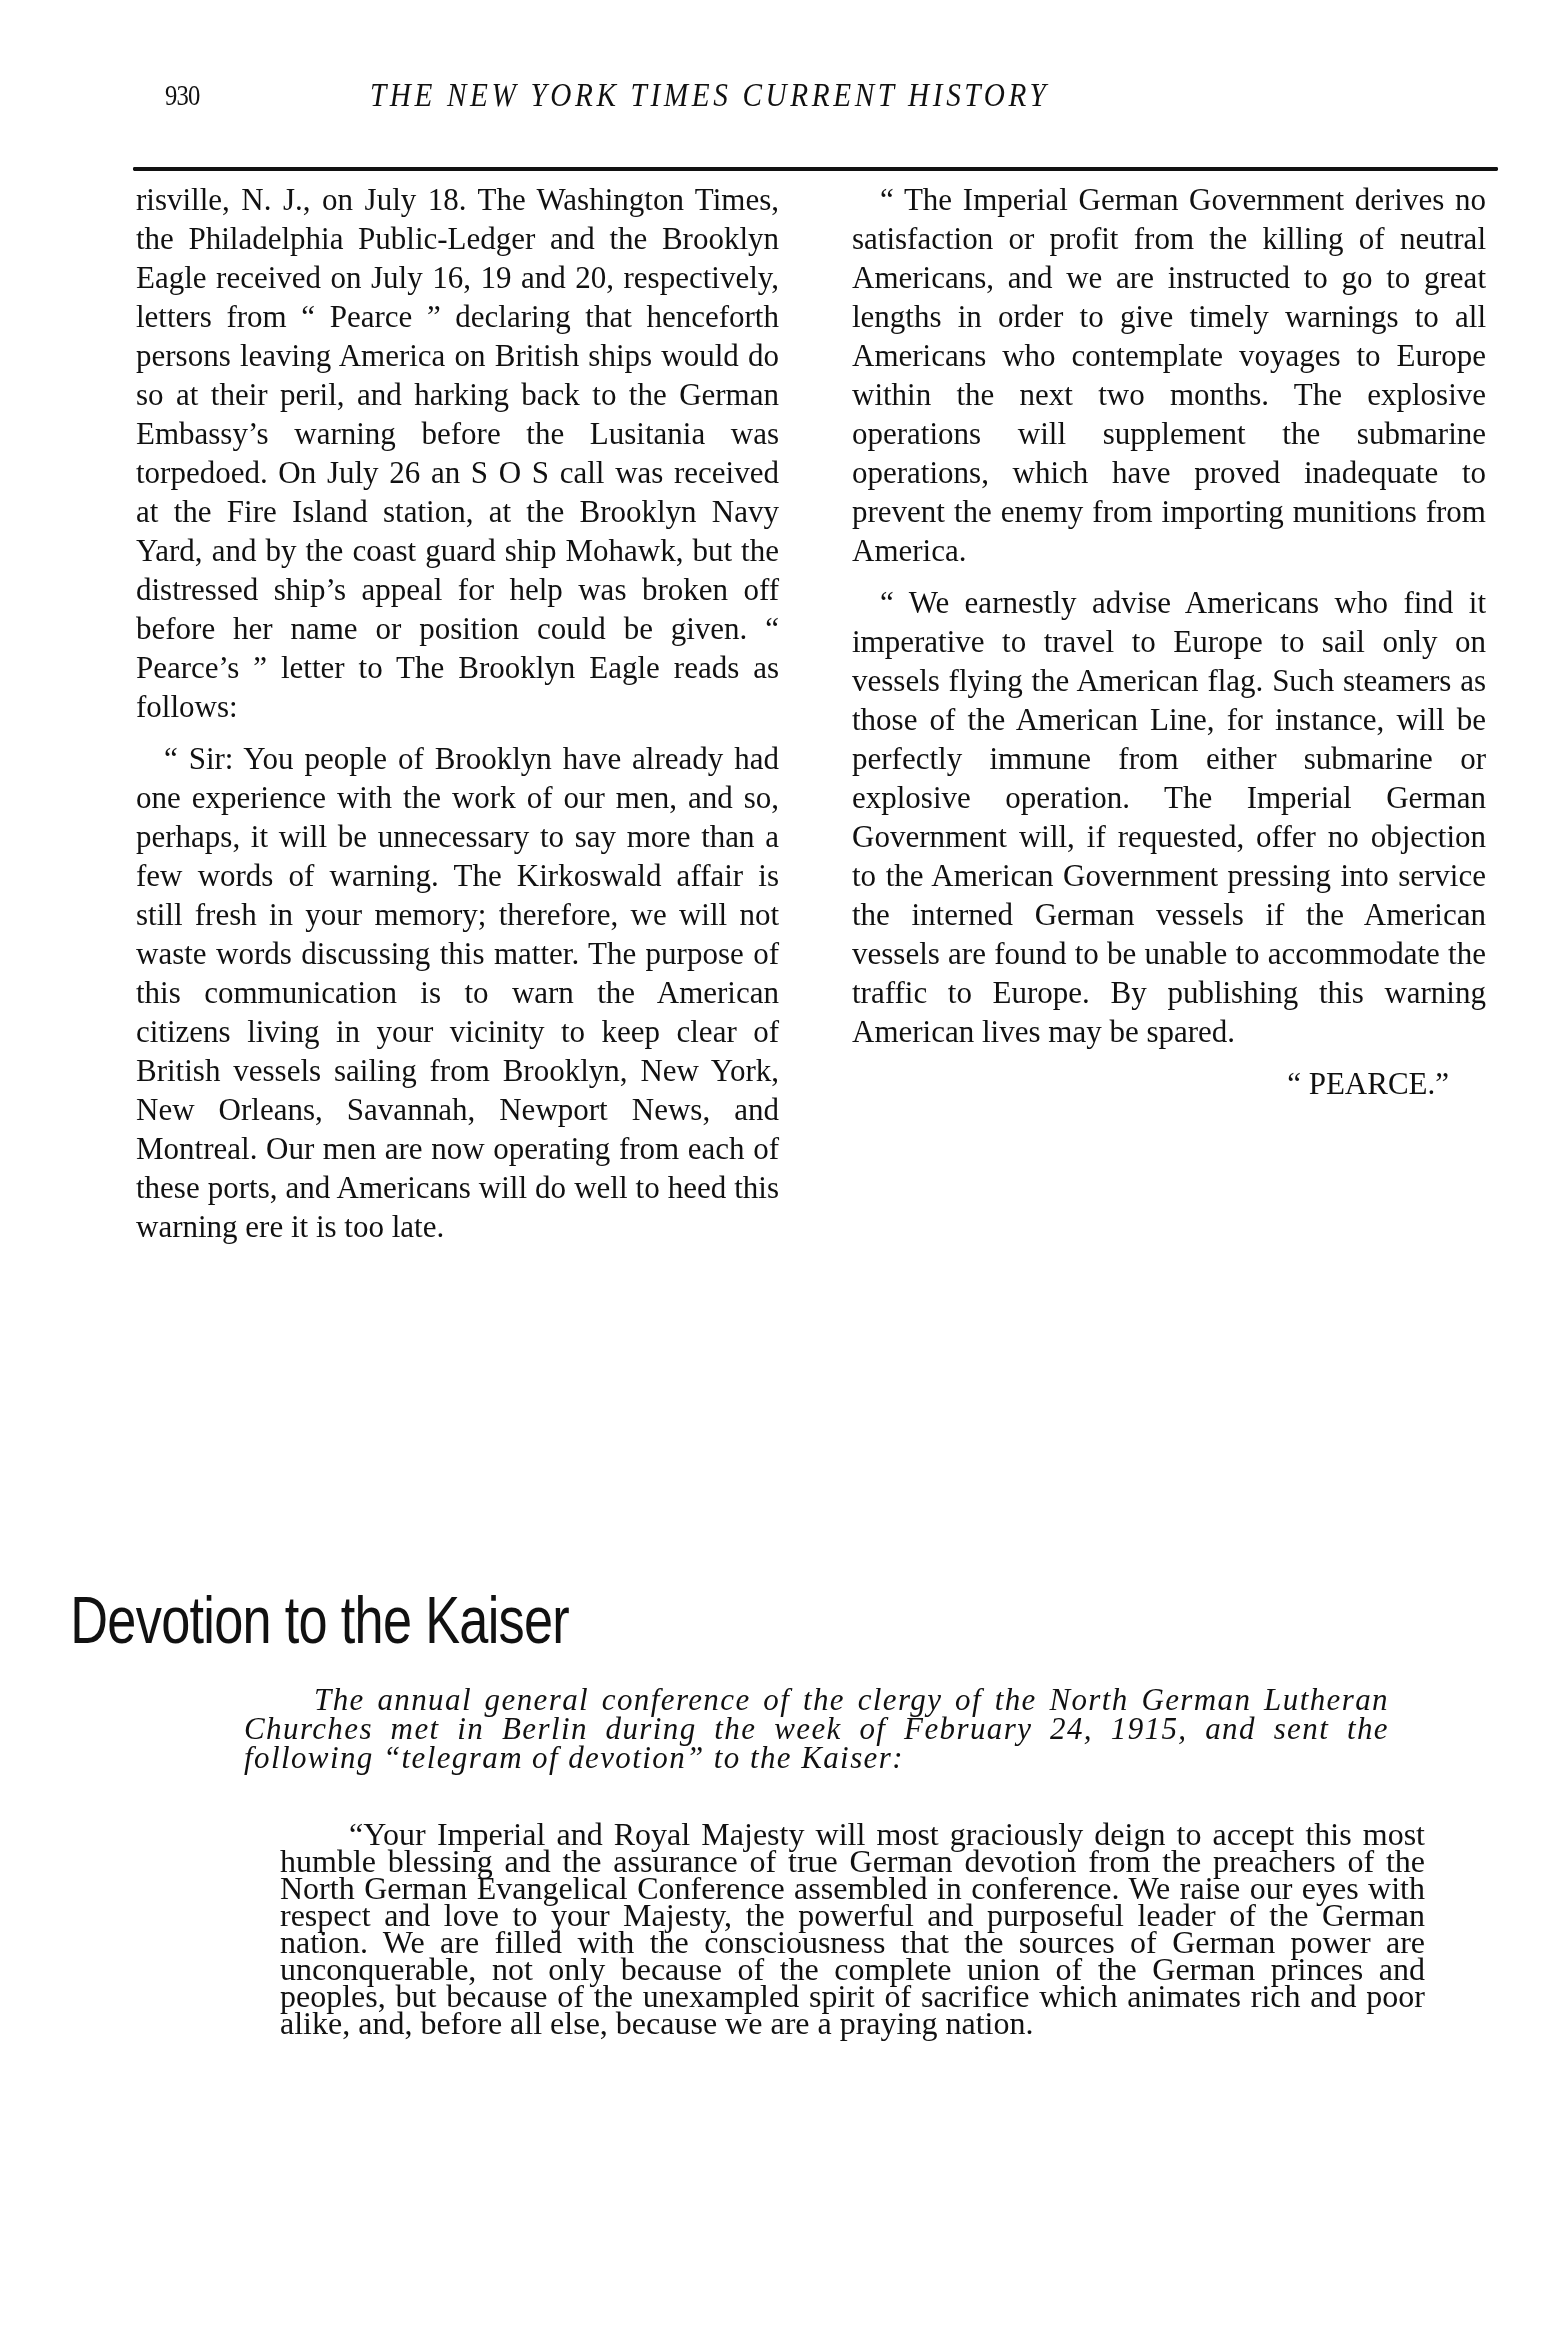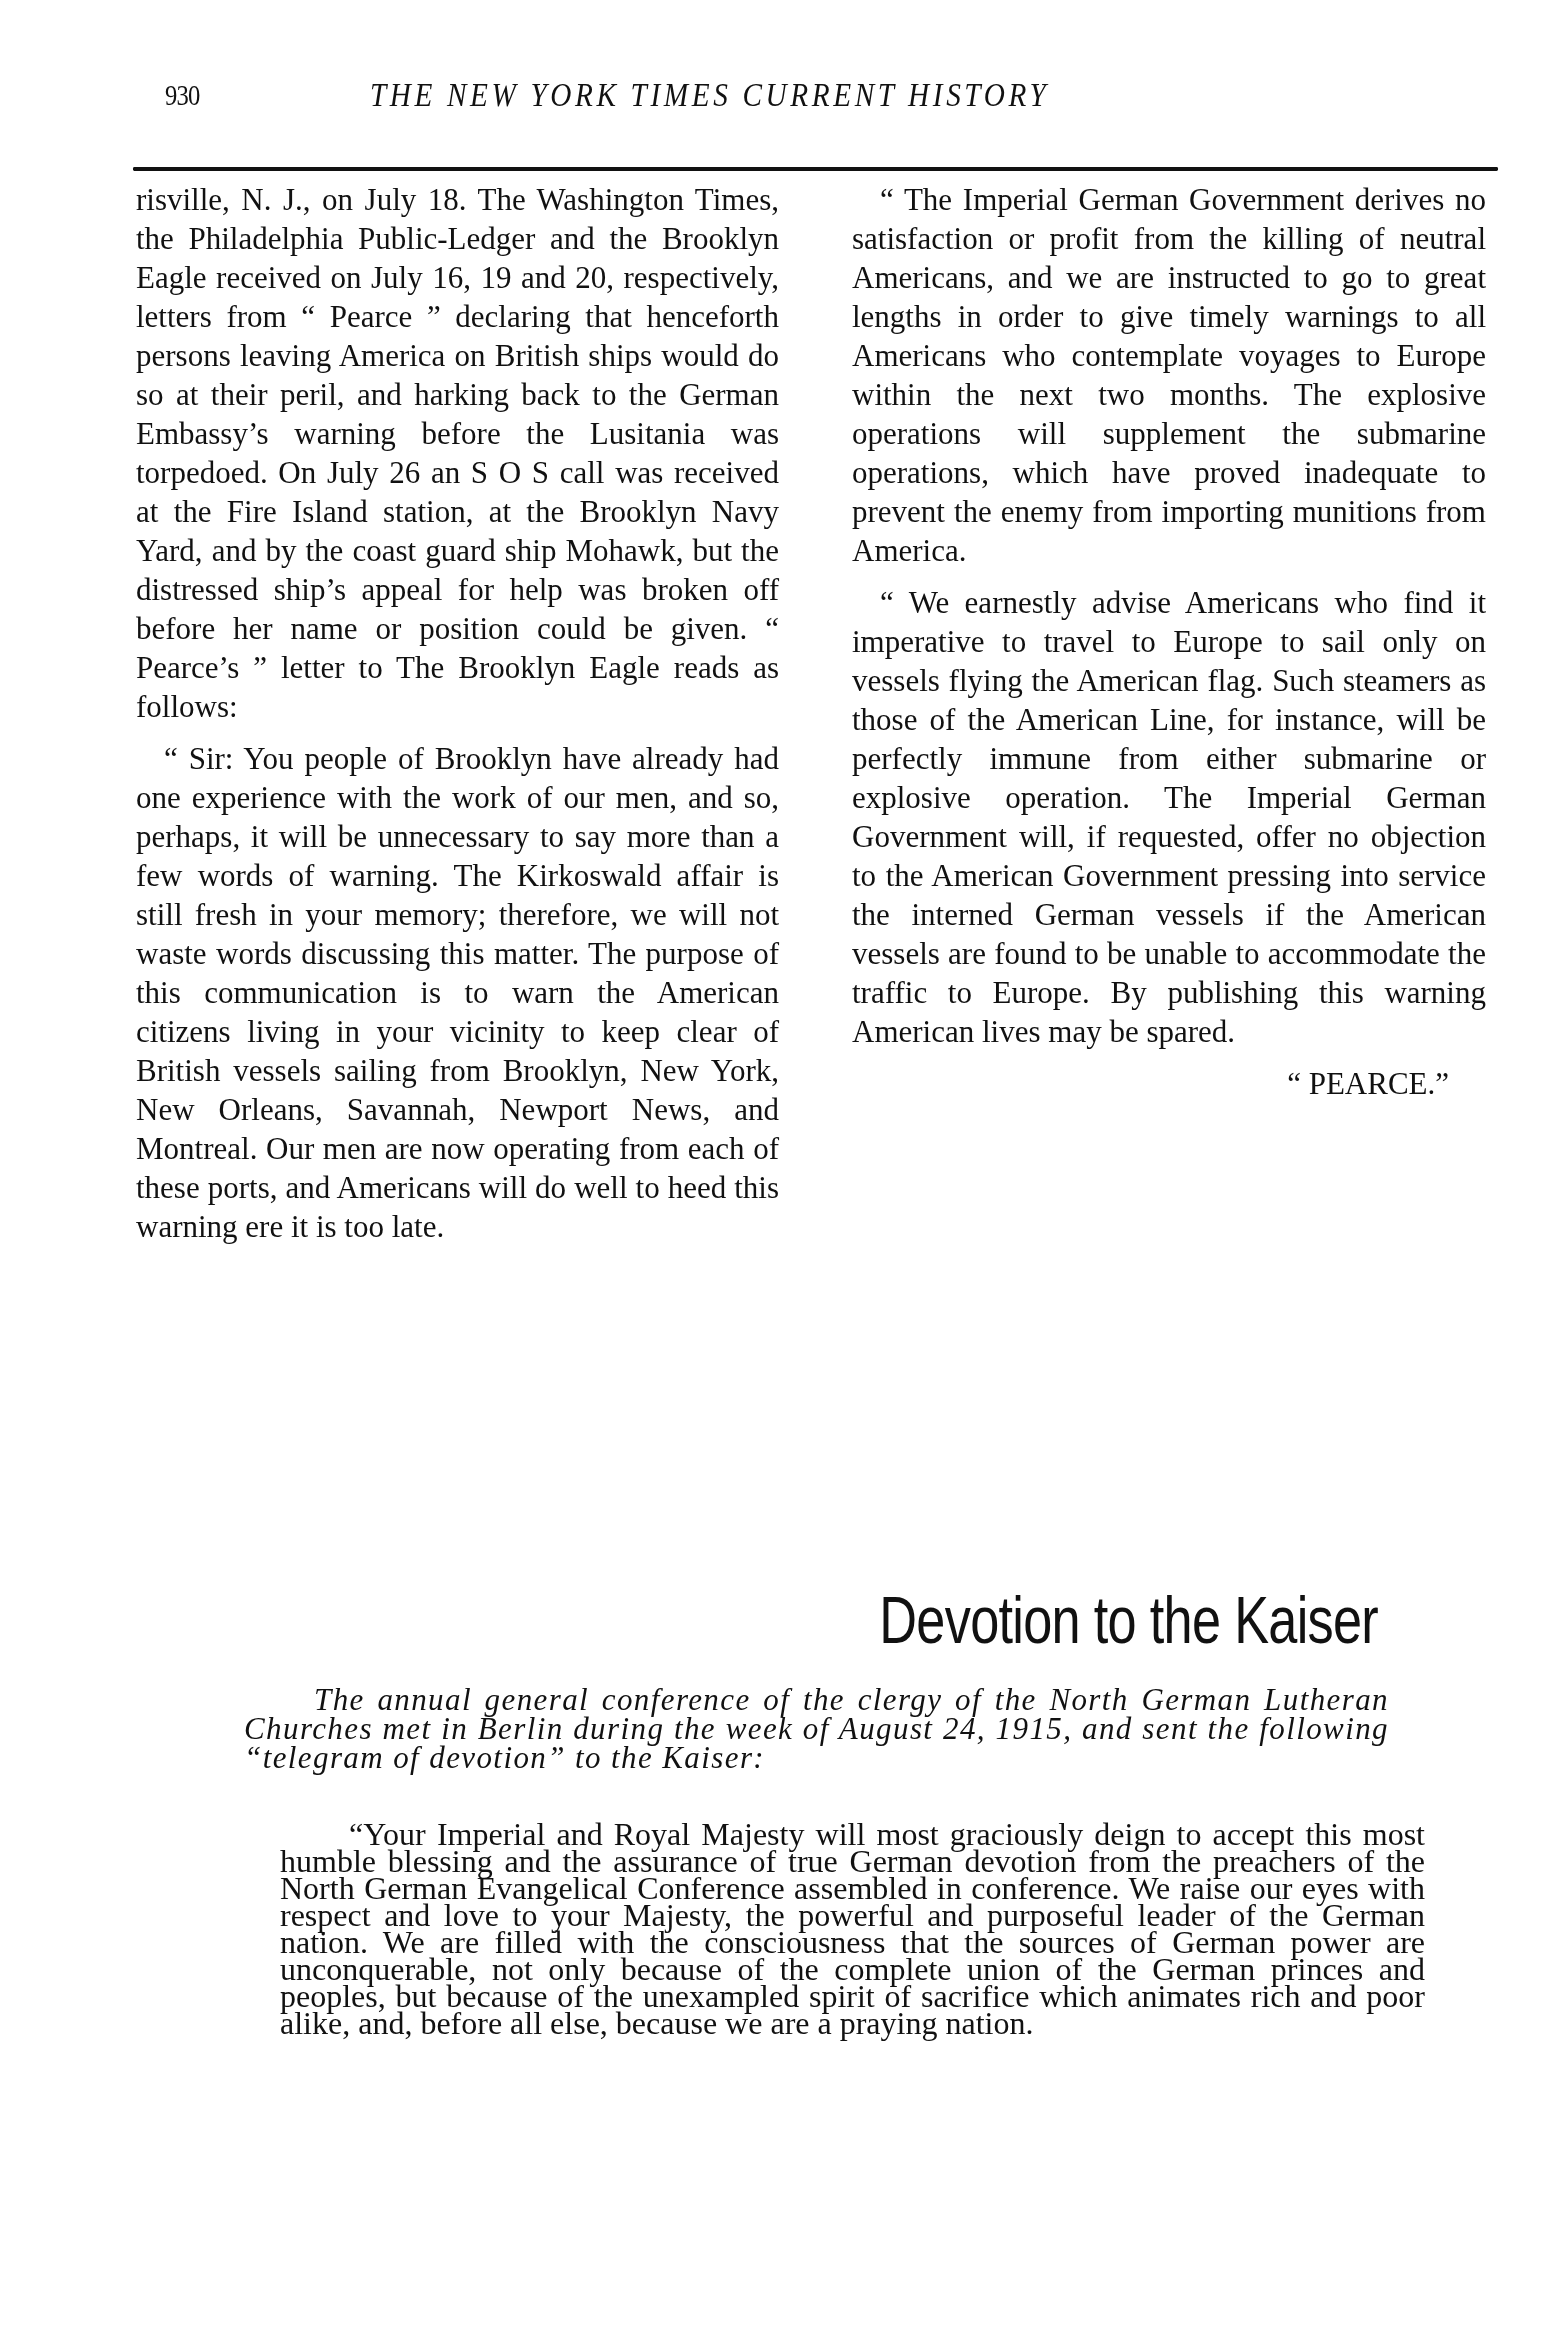--- a/index.html
+++ b/index.html
@@ -75,21 +75,21 @@
   .signature {
     text-align: right;
     padding-right: 37px;
     margin-top: 0;
   }
   .section-title {
     position: absolute;
     left: 0;
     top: 1578px;
     width: 1448px;
-    text-align: right;
+    text-align: left;
     font-family: "Liberation Sans", "DejaVu Sans", sans-serif;
     font-size: 67px;
     line-height: 84px;
     letter-spacing: -0.9px;
   }
   .section-title span {
     display: inline-block;
     transform: scaleX(0.78);
   }
   .intro {
@@ -140,19 +140,19 @@
   <p class="indent">“ The Imperial German Government derives no satisfaction or profit from the killing of neutral Americans, and we are instructed to go to great lengths in order to give timely warnings to all Americans who contemplate voyages to Europe within the next two months. The explosive operations will supplement the submarine operations, which have proved inadequate to prevent the enemy from importing munitions from America.</p>
   <p class="indent para-gap">“ We earnestly advise Americans who find it imperative to travel to Europe to sail only on vessels flying the American flag. Such steamers as those of the American Line, for instance, will be perfectly immune from either submarine or explosive operation. The Imperial German Government will, if requested, offer no objection to the American Government pressing into service the interned German vessels if the American vessels are found to be unable to accommodate the traffic to Europe. By publishing this warning American lives may be spared.</p>
   <p class="signature">“ PEARCE.”</p>
 </div>
 
 <div class="section-title">
   <span>Devotion to the Kaiser</span>
 </div>
 
 <div class="intro">
-  <p>The annual general conference of the clergy of the North German Lutheran Churches met in Berlin during the week of August 24, 1915, and sent the following “telegram of devotion” to the Kaiser:</p>
+  <p>The annual general conference of the clergy of the North German Lutheran Churches met in Berlin during the week of February 24, 1915, and sent the following “telegram of devotion” to the Kaiser:</p>
 </div>
 
 <div class="telegram">
   <p>“Your Imperial and Royal Majesty will most graciously deign to accept this most humble blessing and the assurance of true German devotion from the preachers of the North German Evangelical Conference assembled in conference. We raise our eyes with respect and love to your Majesty, the powerful and purposeful leader of the German nation. We are filled with the consciousness that the sources of German power are unconquerable, not only because of the complete union of the German princes and peoples, but because of the unexampled spirit of sacrifice which animates rich and poor alike, and, before all else, because we are a praying nation.</p>
 </div>
 
 
 </body></html>

